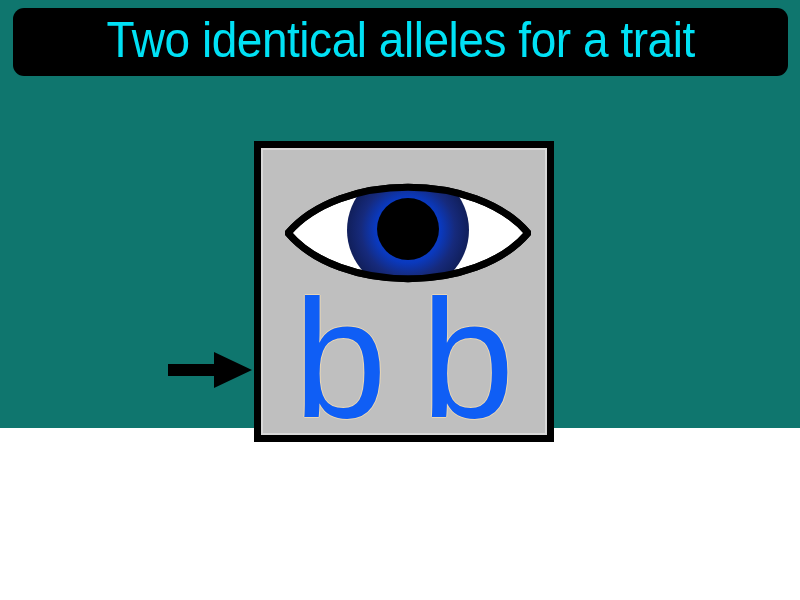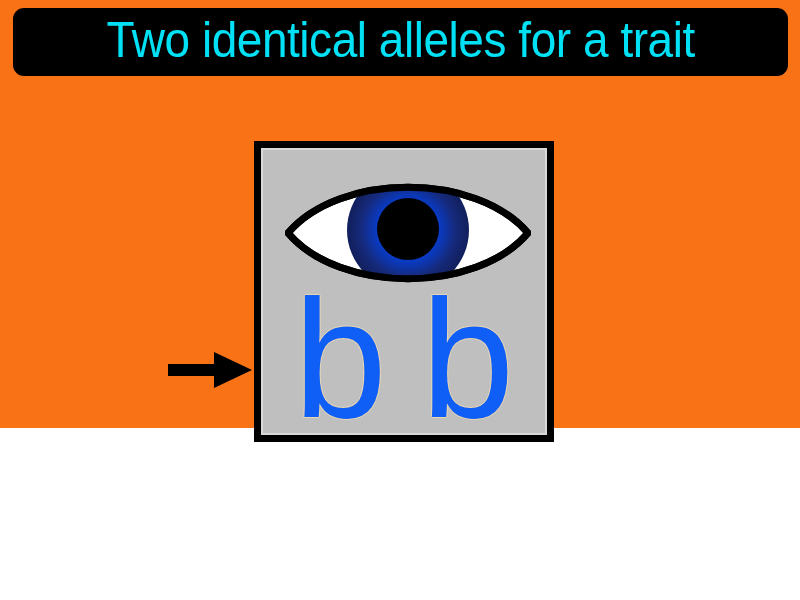--- a/index.html
+++ b/index.html
@@ -9,21 +9,21 @@
     height: 600px;
     background: #ffffff;
     font-family: "Liberation Sans", sans-serif;
     overflow: hidden;
   }
 
   #page {
     position: relative;
     width: 800px;
     height: 428px;
-    background: #f97316;
+    background: #0f766e;
   }
 
   
   #title-banner {
     position: absolute;
     left: 13px;
     top: 8px;
     width: 775px;
     height: 68px;
     background: #000000;

